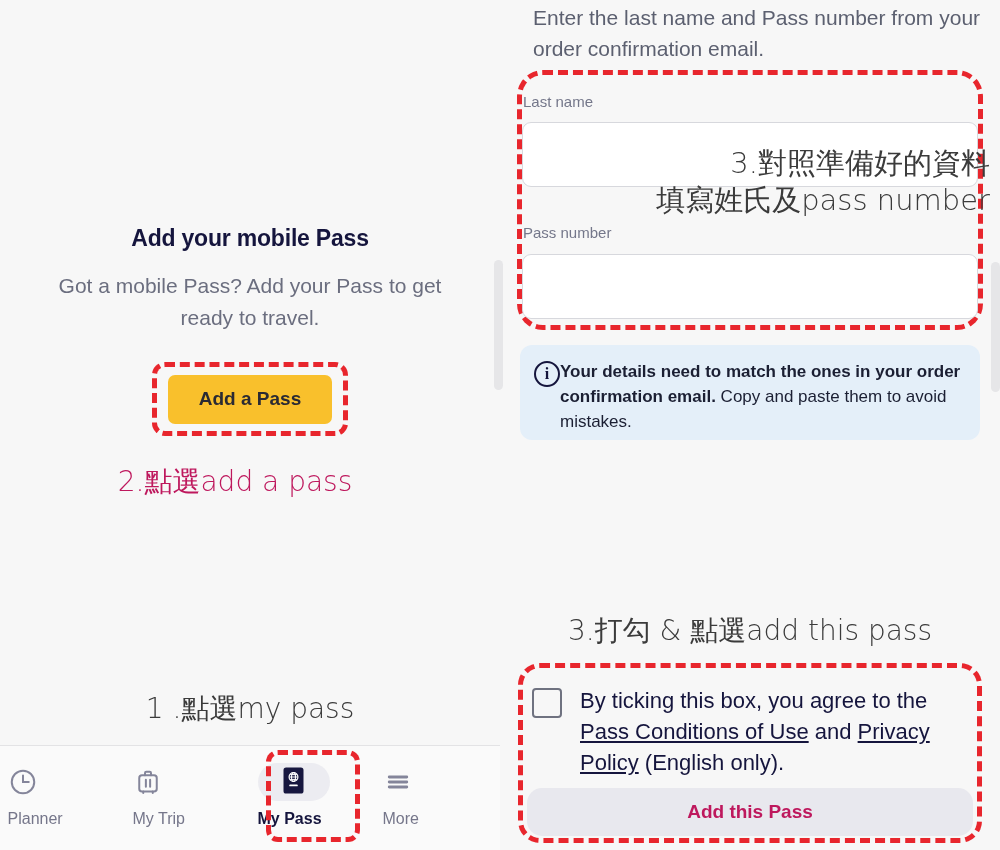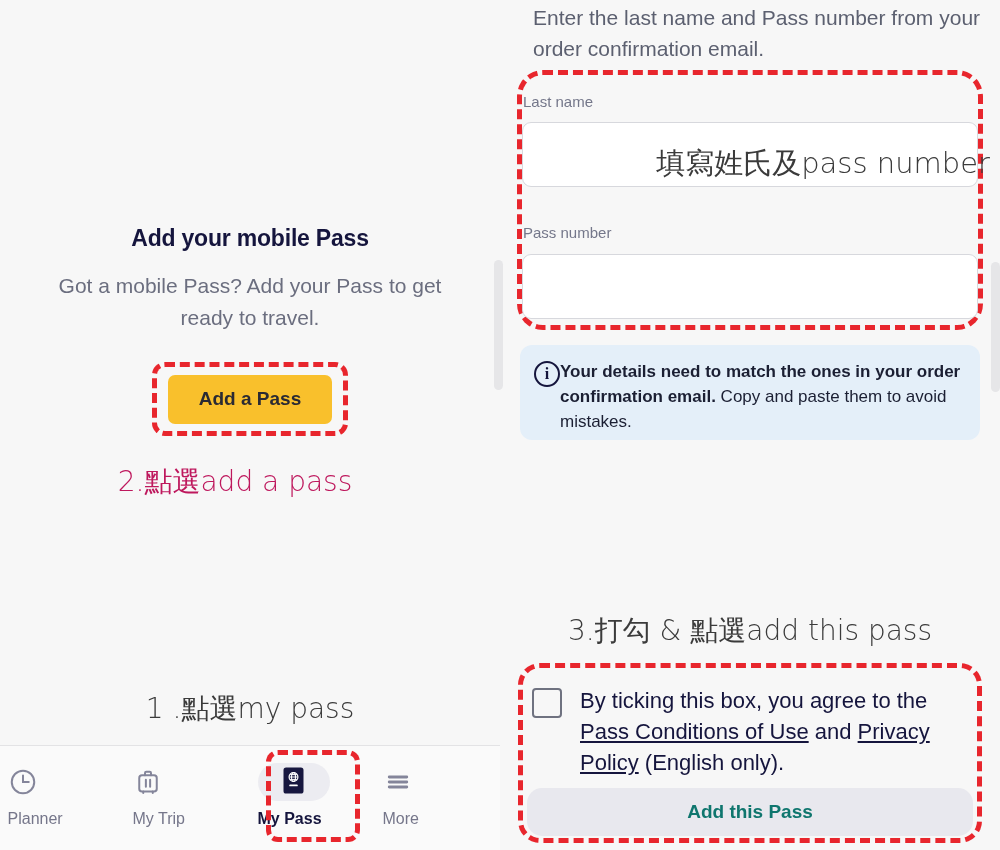--- a/index.html
+++ b/index.html
@@ -171,21 +171,21 @@
     margin-left: 18px; font-size: 22px; color: #15153d; line-height: 1.4;
     width: 394px;
   }
   #consent-text a {
     color: #15153d; text-decoration: underline; cursor: pointer;
   }
   #add-this-pass {
     position: absolute; left: 27px; top: 788px; width: 446px; height: 48px;
     background: #e8e8ee; border: none; border-radius: 15px;
     font-family: "Liberation Sans", sans-serif;
-    font-size: 19px; font-weight: bold; color: #0f766e; cursor: default;
+    font-size: 19px; font-weight: bold; color: #be185d; cursor: default;
   }
 
   
   .scroll-track {
     position: absolute; width: 9px; border-radius: 5px; background: #e6e6e8;
   }
   #scroll-left  { left: 494px; top: 260px; height: 130px; }
   #scroll-right { left: 991px; top: 262px; height: 130px; }
 </style>
 </head>
@@ -272,20 +272,21 @@
 
     <div id="form-dash"></div>
 
     <div id="lastname-label" class="field-label">Last name</div>
     <input id="lastname-input" class="field-input" type="text" placeholder="" style="">
 
     <div id="passnum-label" class="field-label">Pass number</div>
     <input id="passnum-input" class="field-input" type="text" placeholder="" style="">
 
     <div id="annot-cjk-1">
+      <span>3.對照準備好的資料</span>
       <span class="line2">填寫姓氏及pass number</span>
     </div>
 
     <div id="info-box">
       <div id="info-icon">i</div>
       <div id="info-text">
         <b>Your details need to match the ones in your order confirmation email.</b><span> Copy and paste them to avoid mistakes.</span>
       </div>
     </div>
 

